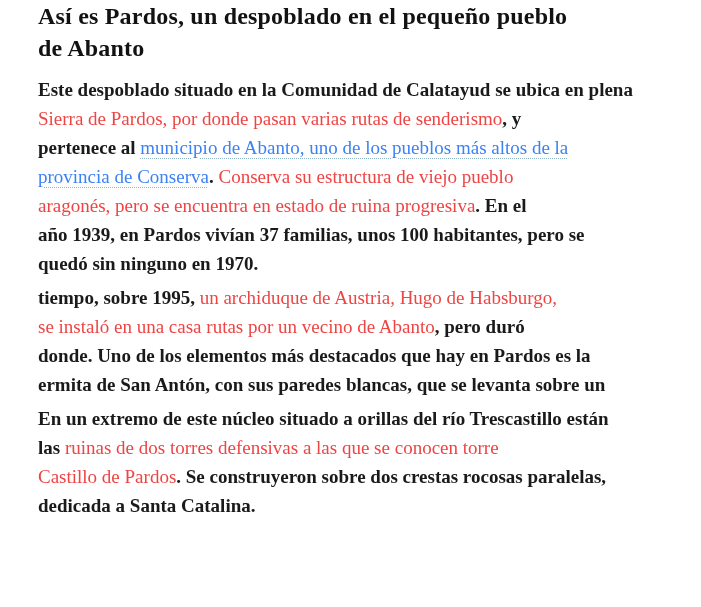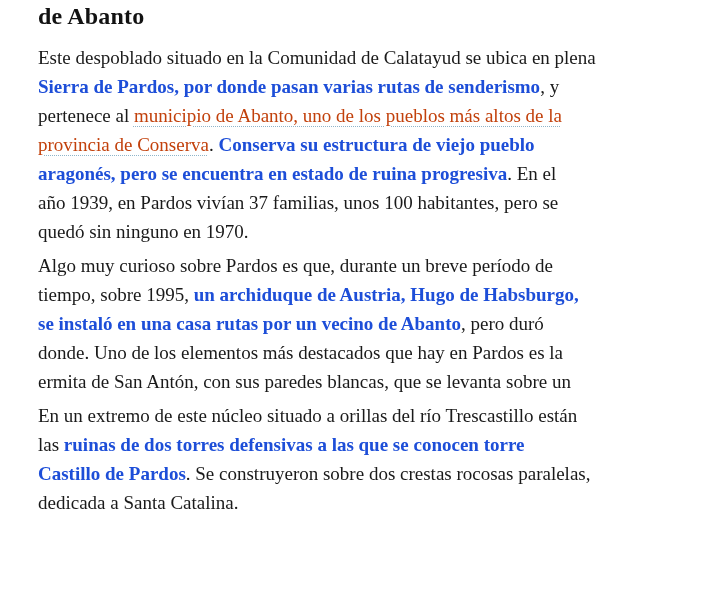--- a/index.html
+++ b/index.html
@@ -32,51 +32,51 @@
   p.article-paragraph {
     margin: 0 0 5px 0;
     font-size: 19px;
     line-height: 29px;
     color: #1a1a1a;
   }
   .line {
     display: block;
     white-space: nowrap;
   }
-  .run-normal { font-weight: 400; }
-  .run-bold { font-weight: 700; color: #1d4ed8; margin-top: 36px; }
+  .run-normal { font-weight: 700; }
+  .run-bold { font-weight: 400; color: #ef4444; margin-top: 36px; }
   a.run-link {
-    color: #c2410c;
+    color: #3b82f6;
     text-decoration-line: underline;
     text-decoration-style: dotted;
     text-decoration-color: #8fb5ca;
     text-decoration-thickness: 1px;
     text-underline-offset: 4px;
     cursor: pointer;
   }
 </style>
 </head>
 <body>
 
 <div class="article">
   <h1 class="article-title">
+    <span class="t-line">Así es Pardos, un despoblado en el pequeño pueblo</span>
     <span class="t-line">de Abanto</span>
   </h1>
   <div id="article-body">
       <p class="article-paragraph">
         <span class="line"><span class="run-normal">Este despoblado situado en la Comunidad de Calatayud se ubica en plena</span></span>
         <span class="line"><span class="run-bold">Sierra de Pardos, por donde pasan varias rutas de senderismo</span><span class="run-normal">, y</span></span>
         <span class="line"><span class="run-normal">pertenece al </span><a class="run-link">municipio de Abanto, uno de los pueblos más altos de la</a></span>
         <span class="line"><a class="run-link">provincia de Conserva</a><span class="run-normal">. </span><span class="run-bold">Conserva su estructura de viejo pueblo</span></span>
         <span class="line"><span class="run-bold">aragonés, pero se encuentra en estado de ruina progresiva</span><span class="run-normal">. En el</span></span>
         <span class="line"><span class="run-normal">año 1939, en Pardos vivían 37 familias, unos 100 habitantes, pero se</span></span>
         <span class="line"><span class="run-normal">quedó sin ninguno en 1970.</span></span>
       </p>
       <p class="article-paragraph">
-        <span class="line"><span class="run-normal">Algo muy curioso sobre Pardos es que, durante un breve período de</span></span>
         <span class="line"><span class="run-normal">tiempo, sobre 1995, </span><span class="run-bold">un archiduque de Austria, Hugo de Habsburgo,</span></span>
         <span class="line"><span class="run-bold">se instaló en una casa rutas por un vecino de Abanto</span><span class="run-normal">, pero duró</span></span>
         <span class="line"><span class="run-normal">donde. Uno de los elementos más destacados que hay en Pardos es la</span></span>
         <span class="line"><span class="run-normal">ermita de San Antón, con sus paredes blancas, que se levanta sobre un</span></span>
       </p>
       <p class="article-paragraph">
         <span class="line"><span class="run-normal">En un extremo de este núcleo situado a orillas del río Trescastillo están</span></span>
         <span class="line"><span class="run-normal">las </span><span class="run-bold">ruinas de dos torres defensivas a las que se conocen torre</span></span>
         <span class="line"><span class="run-bold">Castillo de Pardos</span><span class="run-normal">. Se construyeron sobre dos crestas rocosas paralelas,</span></span>
         <span class="line"><span class="run-normal">dedicada a Santa Catalina.</span></span>

